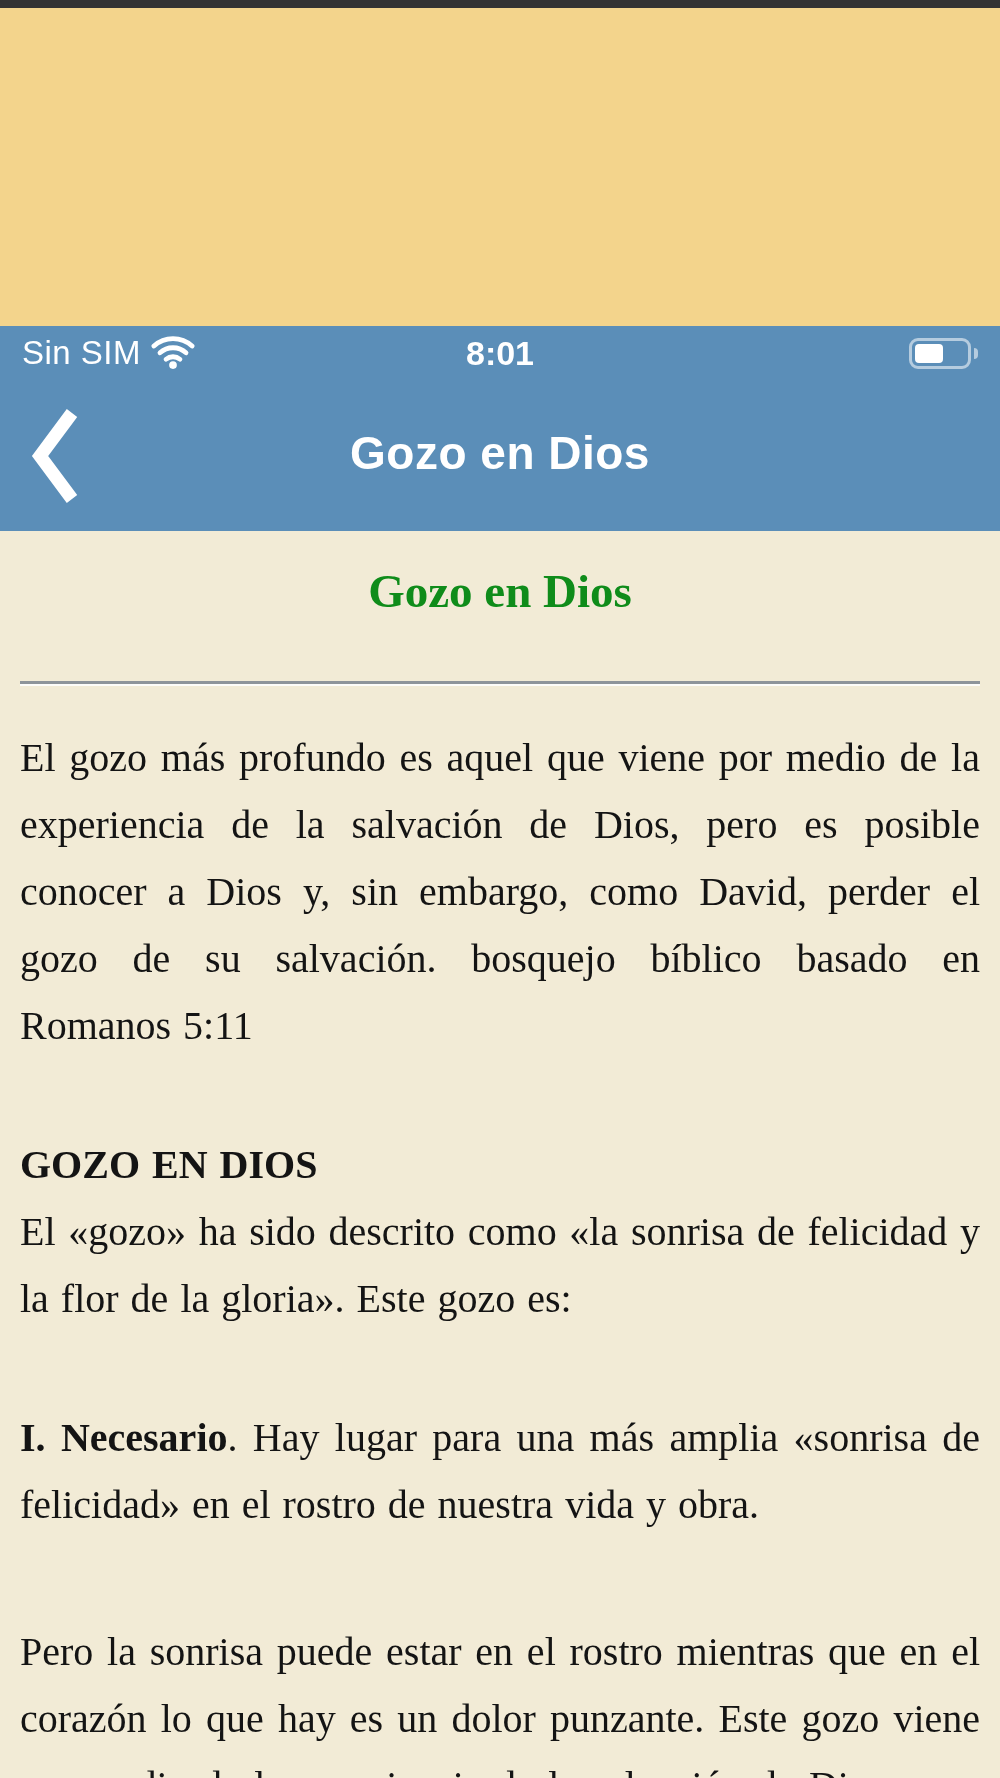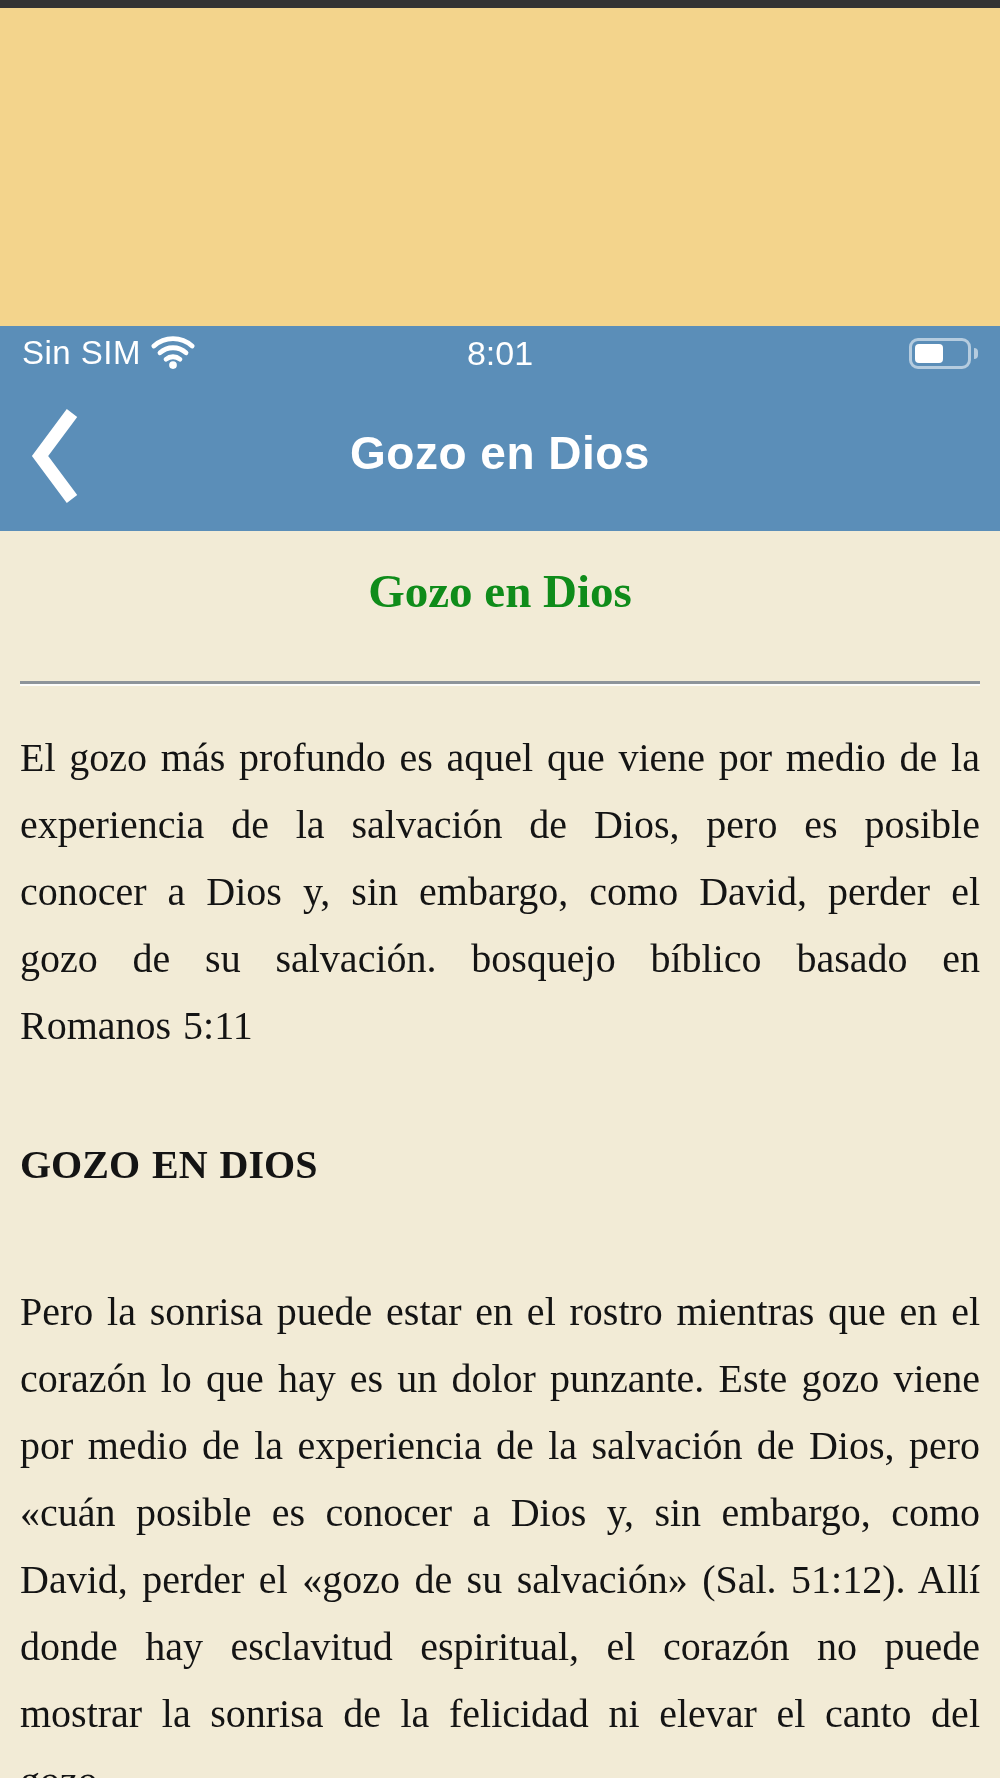--- a/index.html
+++ b/index.html
@@ -25,21 +25,21 @@
     padding:0 22px;
     color:#fff;
   }
   .status-left {
     display:flex; align-items:center; gap:10px;
     font-size:33px; letter-spacing:0.5px;
     width:300px;
   }
   .status-time {
     flex:1; text-align:center;
-    font-size:34px; font-weight:400;
+    font-size:34px; font-weight:700;
     margin-left:-60px; 
   }
   .status-right {
     width:240px;
     display:flex; align-items:center; justify-content:flex-end; gap:3px;
   }
   .battery {
     width:62px; height:31px;
     border:3px solid rgba(255,255,255,0.55);
     border-radius:9px;
@@ -152,20 +152,24 @@
   <div class="content">
 
     <h1 class="article-title">Gozo en Dios</h1>
 
     <hr class="divider">
 
     <p class="p-intro">El gozo más profundo es aquel que viene por medio de la experiencia de la salvación de Dios, pero es posible conocer a Dios y, sin embargo, como David, perder el gozo de su salvación. bosquejo bíblico basado en Romanos 5:11</p>
 
     <div class="para p-section">
       <b class="line">GOZO EN DIOS</b>
+      <span>El «gozo» ha sido descrito como «la sonrisa de felicidad y la flor de la gloria». Este gozo es:</span>
     </div>
 
+    <p class="p-point">
+      <b>I. Necesario</b><span>. Hay lugar para una más amplia «sonrisa de felicidad» en el rostro de nuestra vida y obra.</span>
+    </p>
 
     <p class="p-body">Pero la sonrisa puede estar en el rostro mientras que en el corazón lo que hay es un dolor punzante. Este gozo viene por medio de la experiencia de la salvación de Dios, pero «cuán posible es conocer a Dios y, sin embargo, como David, perder el «gozo de su salvación» (Sal. 51:12). Allí donde hay esclavitud espiritual, el corazón no puede mostrar la sonrisa de la felicidad ni elevar el canto del gozo.</p>
 
   </div>
 
 </div>
 
 </body></html>

